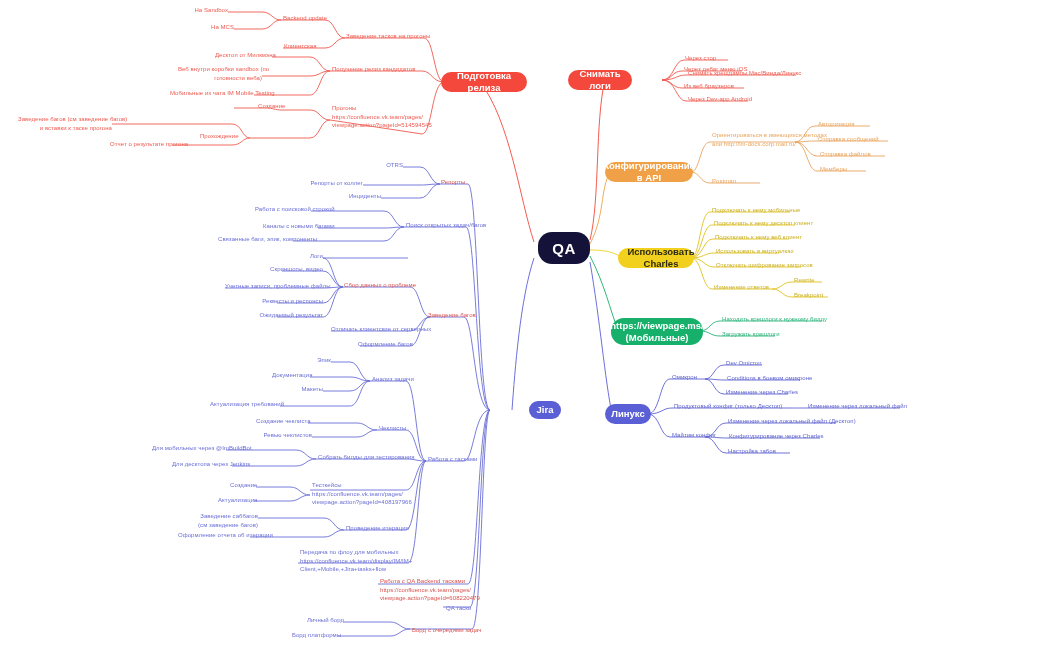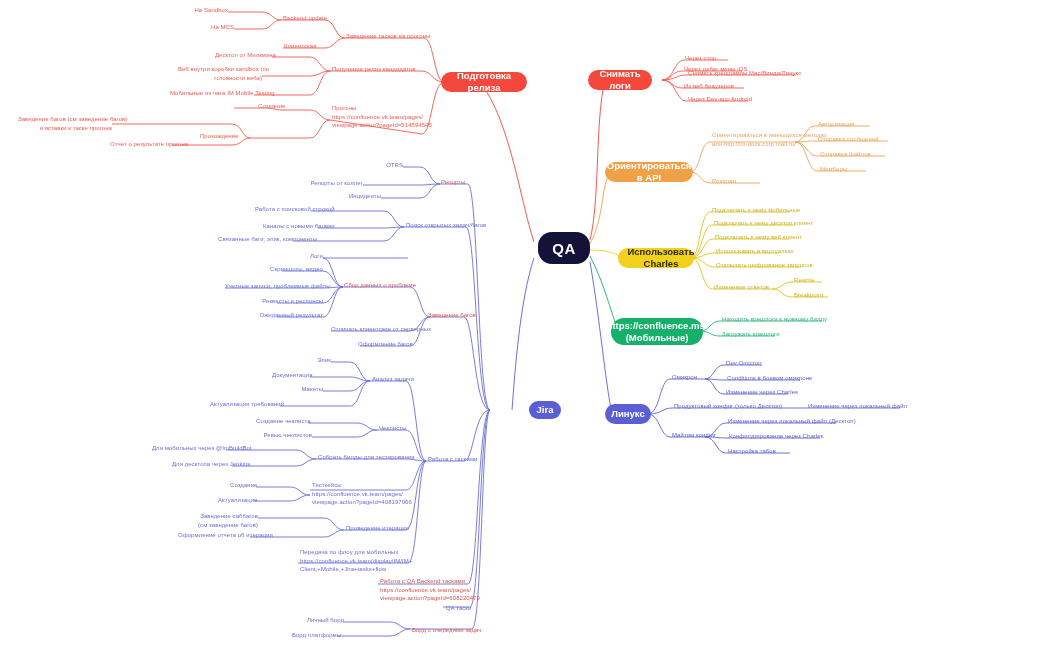--- a/index.html
+++ b/index.html
@@ -256,34 +256,34 @@
   </svg>
 
   <div class="node root" style="left:538px;top:232px;width:52px;height:32px;">
     <span>QA</span>
   </div>
 
   <div class="node pill red" style="left:441px;top:72px;width:86px;height:20px;">
     <span>Подготовка релиза</span>
   </div>
 
-  <div class="node pill red" style="left:588px;top:70px;width:64px;height:20px;">
+  <div class="node pill red" style="left:568px;top:70px;width:64px;height:20px;">
     <span>Снимать логи</span>
   </div>
 
   <div class="node pill orange" style="left:605px;top:162px;width:88px;height:20px;">
-    <span>Ориентироваться в API</span>
+    <span>Конфигурирование в API</span>
   </div>
 
   <div class="node pill yellow" style="left:618px;top:248px;width:76px;height:20px;">
     <span>Использовать Charles</span>
   </div>
 
   <div class="node pill green" style="left:611px;top:318px;width:92px;height:27px;white-space:pre;">
-    <span>https://confluence.ms/
+    <span>https://viewpage.ms/
 (Мобильные)</span>
   </div>
 
   <div class="node pill blue" style="left:605px;top:404px;width:46px;height:20px;">
     <span>Линукс</span>
   </div>
 
   <div class="node pill indigo" style="left:491px;top:401px;width:32px;height:18px;">
     <span>Jira</span>
   </div>

